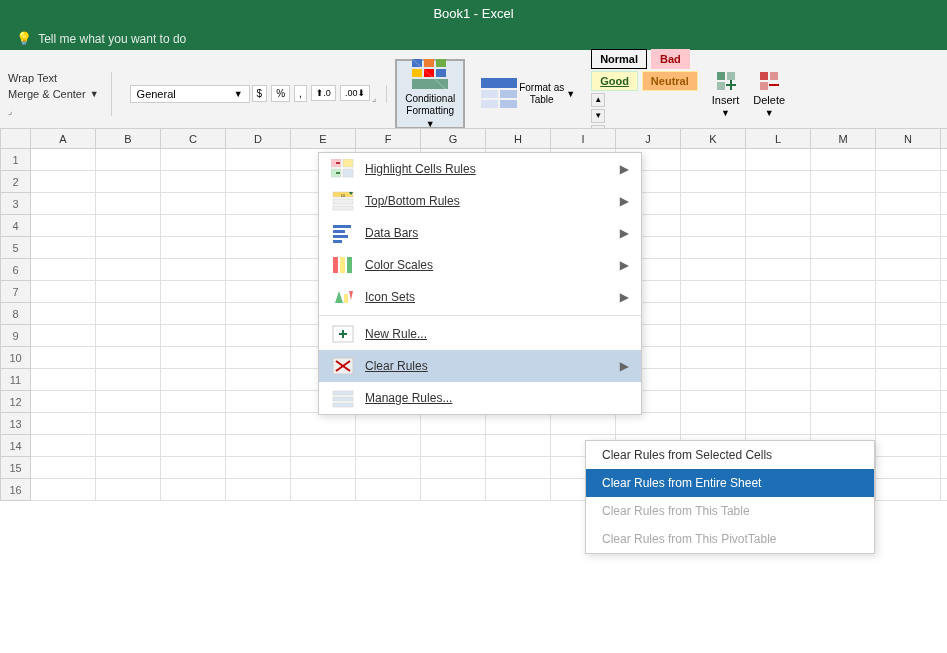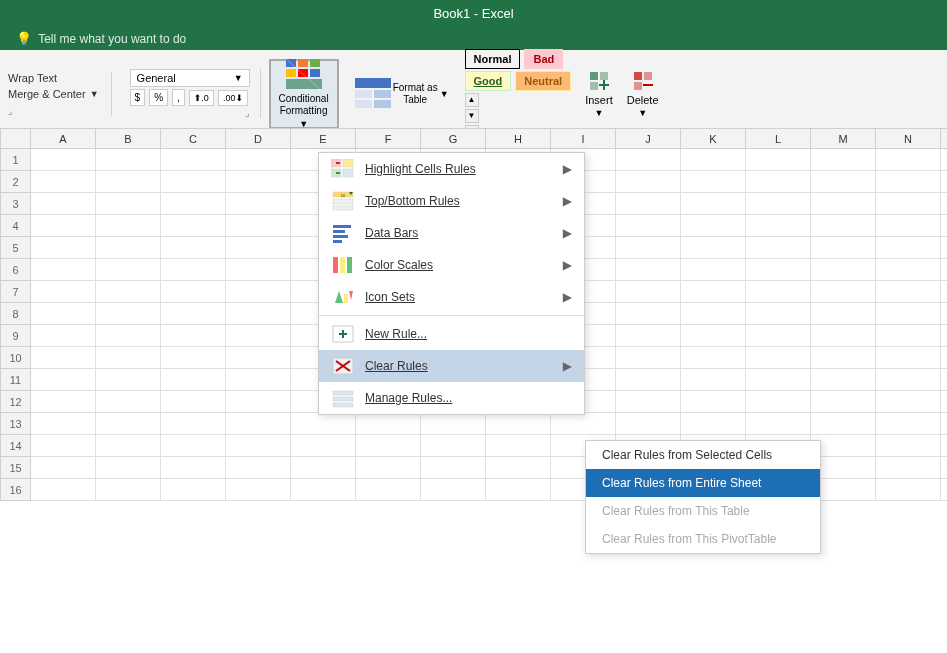--- a/index.html
+++ b/index.html
@@ -57,21 +57,21 @@
     .merge-center-btn {
       display: flex;
       align-items: center;
       gap: 4px;
       font-size: 11px;
       color: #333;
     }
 
     .number-group {
       display: flex;
-      flex-direction: column;
+      flex-direction: row;
       align-items: flex-start;
       padding: 0 10px;
       border-right: 1px solid #d1d1d1;
       gap: 2px;
     }
 
     .number-dropdown {
       border: 1px solid #ccc;
       background: white;
       padding: 2px 6px;
@@ -144,21 +144,21 @@
     .style-normal { border-color: #000; color: #000; }
     .style-bad { background: #ffc7ce; color: #9c0006; border-color: #ffc7ce; }
     .style-good { background: #fef9c3; color: #276221; border-color: #c6efce; text-decoration: underline; }
     .style-neutral { background: #fdba74; color: #9c5700; border-color: #ffeb9c; }
 
     
     .dropdown-menu {
       position: absolute;
       top: 152px;
       left: 318px;
-      width: 267px;
+      width: 324px;
       background: white;
       border: 1px solid #ccc;
       box-shadow: 2px 2px 8px rgba(0,0,0,0.15);
       z-index: 100;
       text-align: center;
     }
 
     .menu-item {
       display: flex;
       align-items: center;
@@ -185,21 +185,21 @@
       height: 1px;
       background: #e0e0e0;
       margin: 2px 0;
     }
 
     
     .submenu {
       position: absolute;
       top: 440px;
       left: 585px;
-      width: 236px;
+      width: 290px;
       background: white;
       border: 1px solid #ccc;
       box-shadow: 2px 2px 8px rgba(0,0,0,0.15);
       z-index: 101;
     }
 
     .submenu-item {
       padding: 7px 16px;
       font-size: 12px;
       color: #333;

